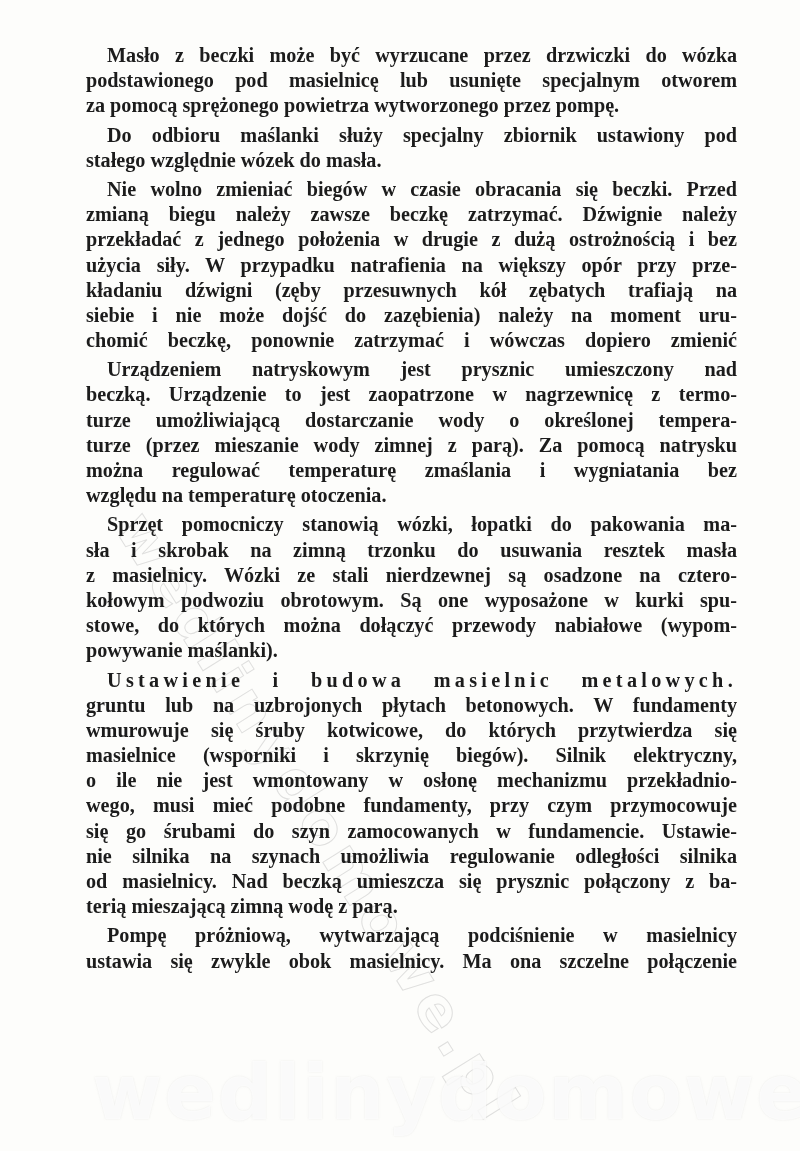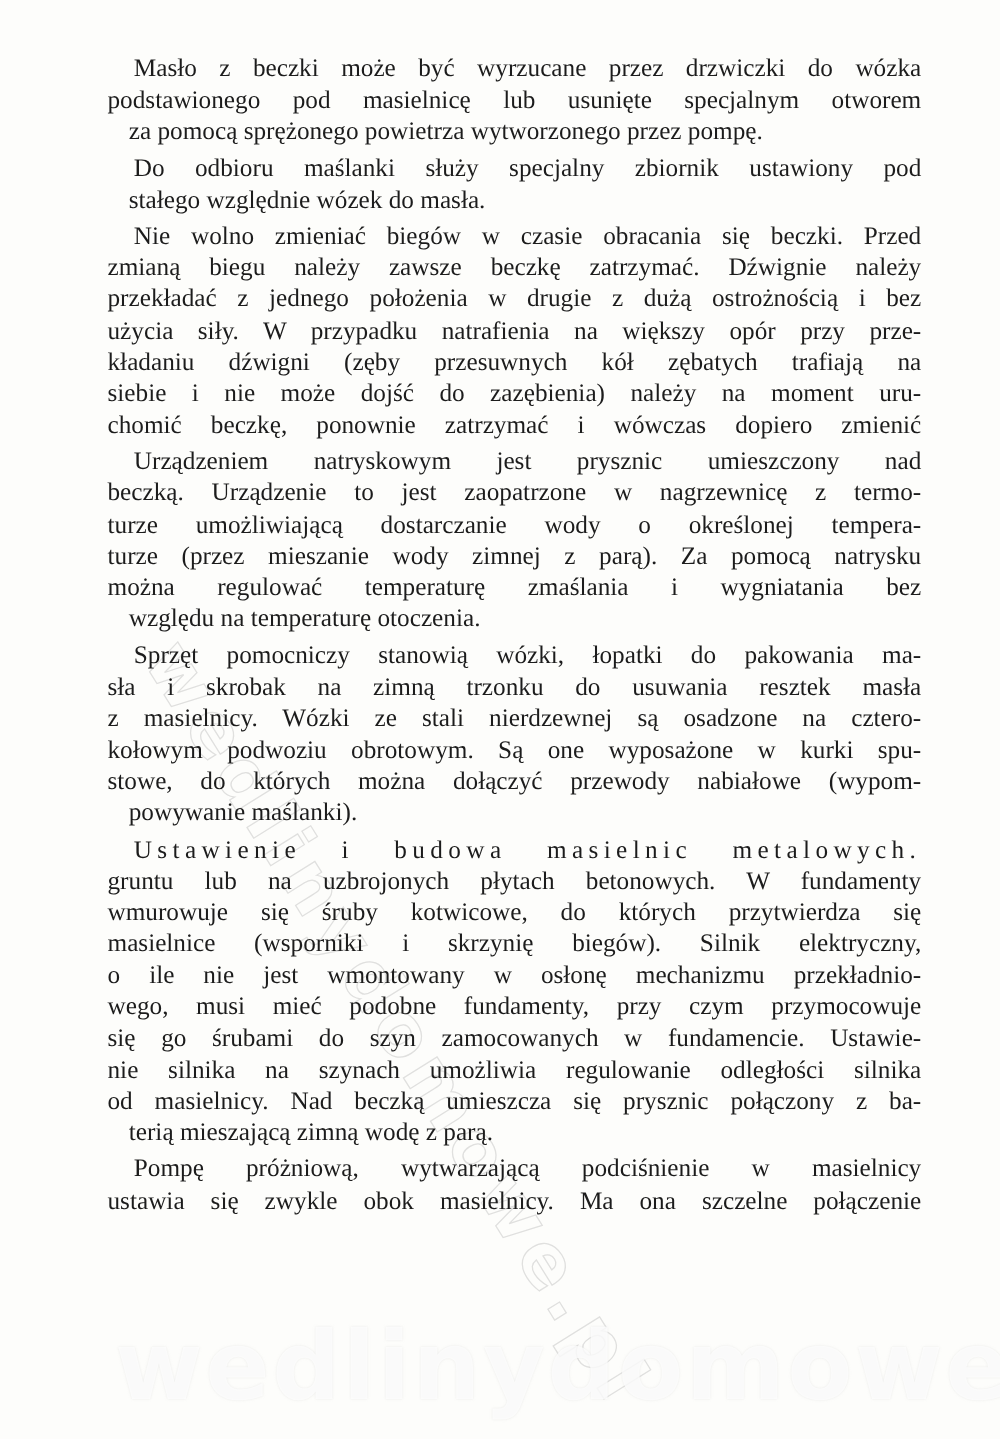--- a/index.html
+++ b/index.html
@@ -13,22 +13,23 @@
   .page { position: absolute; left: 0; top: 0; width: 800px; height: 1151px; }
   .text-block {
     position: absolute; left: 86px; top: 43px; width: 651px;
     font-size: 20.2px; line-height: 25.2px;
     text-align: justify;
   }
   .line {
     display: block; white-space: nowrap;
     text-align: justify; text-align-last: justify;
     height: 25.2px;
+    font-weight: bold;
   }
-  .line.last { text-align-last: left; margin-left: 17px; }
+  .line.last { text-align-last: left; }
   .line.indent { padding-left: 21px; }
   .para { margin-bottom: 4px; }
   .spaced { letter-spacing: 4.3px; }
   .page-number {
     position: absolute; left: 86px; top: 1173px;
     font-size: 17px; color: #222;
   }
   .watermark-bottom {
     position: absolute; left: 92px; top: 1048px;
     font-family: "DejaVu Sans", sans-serif; font-weight: bold;

